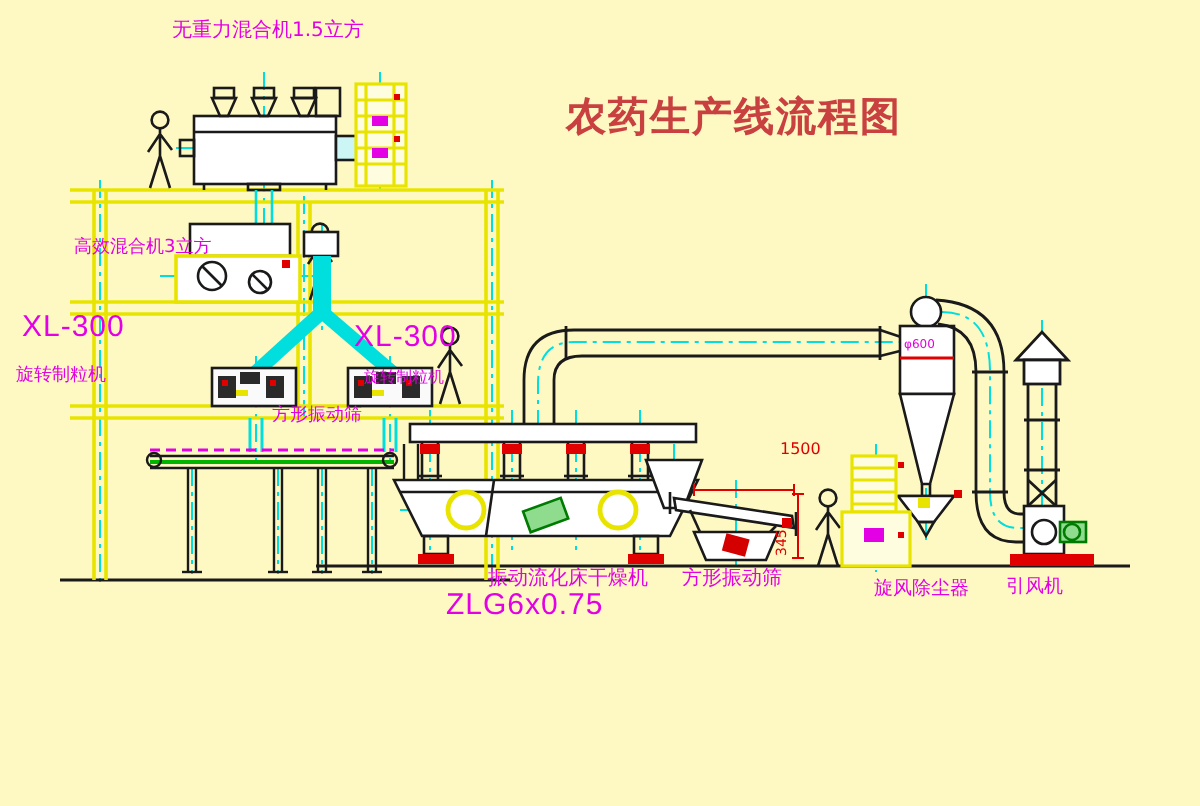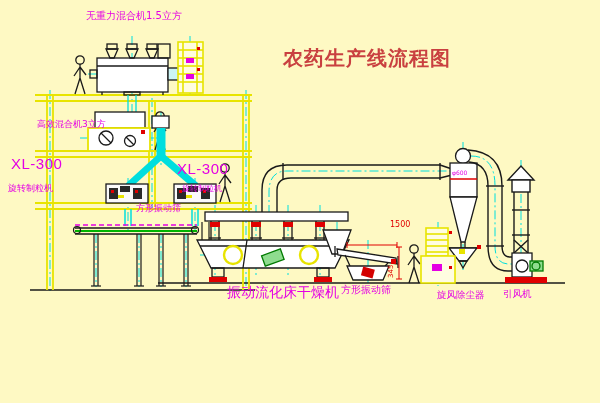--- a/index.html
+++ b/index.html
@@ -331,21 +331,22 @@
 <div class="lbl" id="lbl-high-eff-mixer" style="left:37px;top:120px;font-size:9px;">高效混合机3立方</div>
 
 <div class="lbl model" id="lbl-xl300-left" style="left:11px;top:156px;font-size:15px;">XL-300</div>
 <div class="lbl" id="lbl-gran-left" style="left:8px;top:184px;font-size:9px;">旋转制粒机</div>
 
 <div class="lbl model" id="lbl-xl300-mid" style="left:177px;top:161px;font-size:15px;">XL-300</div>
 <div class="lbl" id="lbl-gran-mid" style="left:182px;top:185px;font-size:8px;">旋转制粒机</div>
 
 <div class="lbl" id="lbl-belt" style="left:136px;top:204px;font-size:9px;">方形振动筛</div>
 
-<div class="lbl" id="lbl-dryer-name" style="left:227px;top:285px;font-size:14px;">振动流化床干燥机</div>
+<div class="lbl" id="lbl-dryer-name" style="left:244px;top:285px;font-size:10px;">振动流化床干燥机</div>
+<div class="lbl model" id="lbl-dryer-model" style="left:223px;top:295px;font-size:15px;">ZLG6x0.75</div>
 
 <div class="lbl" id="lbl-screen-name" style="left:341px;top:285px;font-size:10px;">方形振动筛</div>
 
 <div class="lbl" id="lbl-cyclone" style="left:437px;top:290px;font-size:9.5px;">旋风除尘器</div>
 <div class="lbl" id="lbl-fan" style="left:503px;top:290px;font-size:9.5px;font-family:Liberation Serif, serif;">引风机</div>
 
 <div class="lbl" id="lbl-cyclone-size" style="left:452px;top:170px;font-size:6px;">φ600</div>
 
 <div class="lbl lbl-dim" id="lbl-dim-1500" style="left:354px;top:221px;font-size:8px;margin-left:36px;">1500</div>
 <div class="lbl lbl-dim" id="lbl-dim-345" style="left:388px;top:278px;font-size:7px;">345</div>

